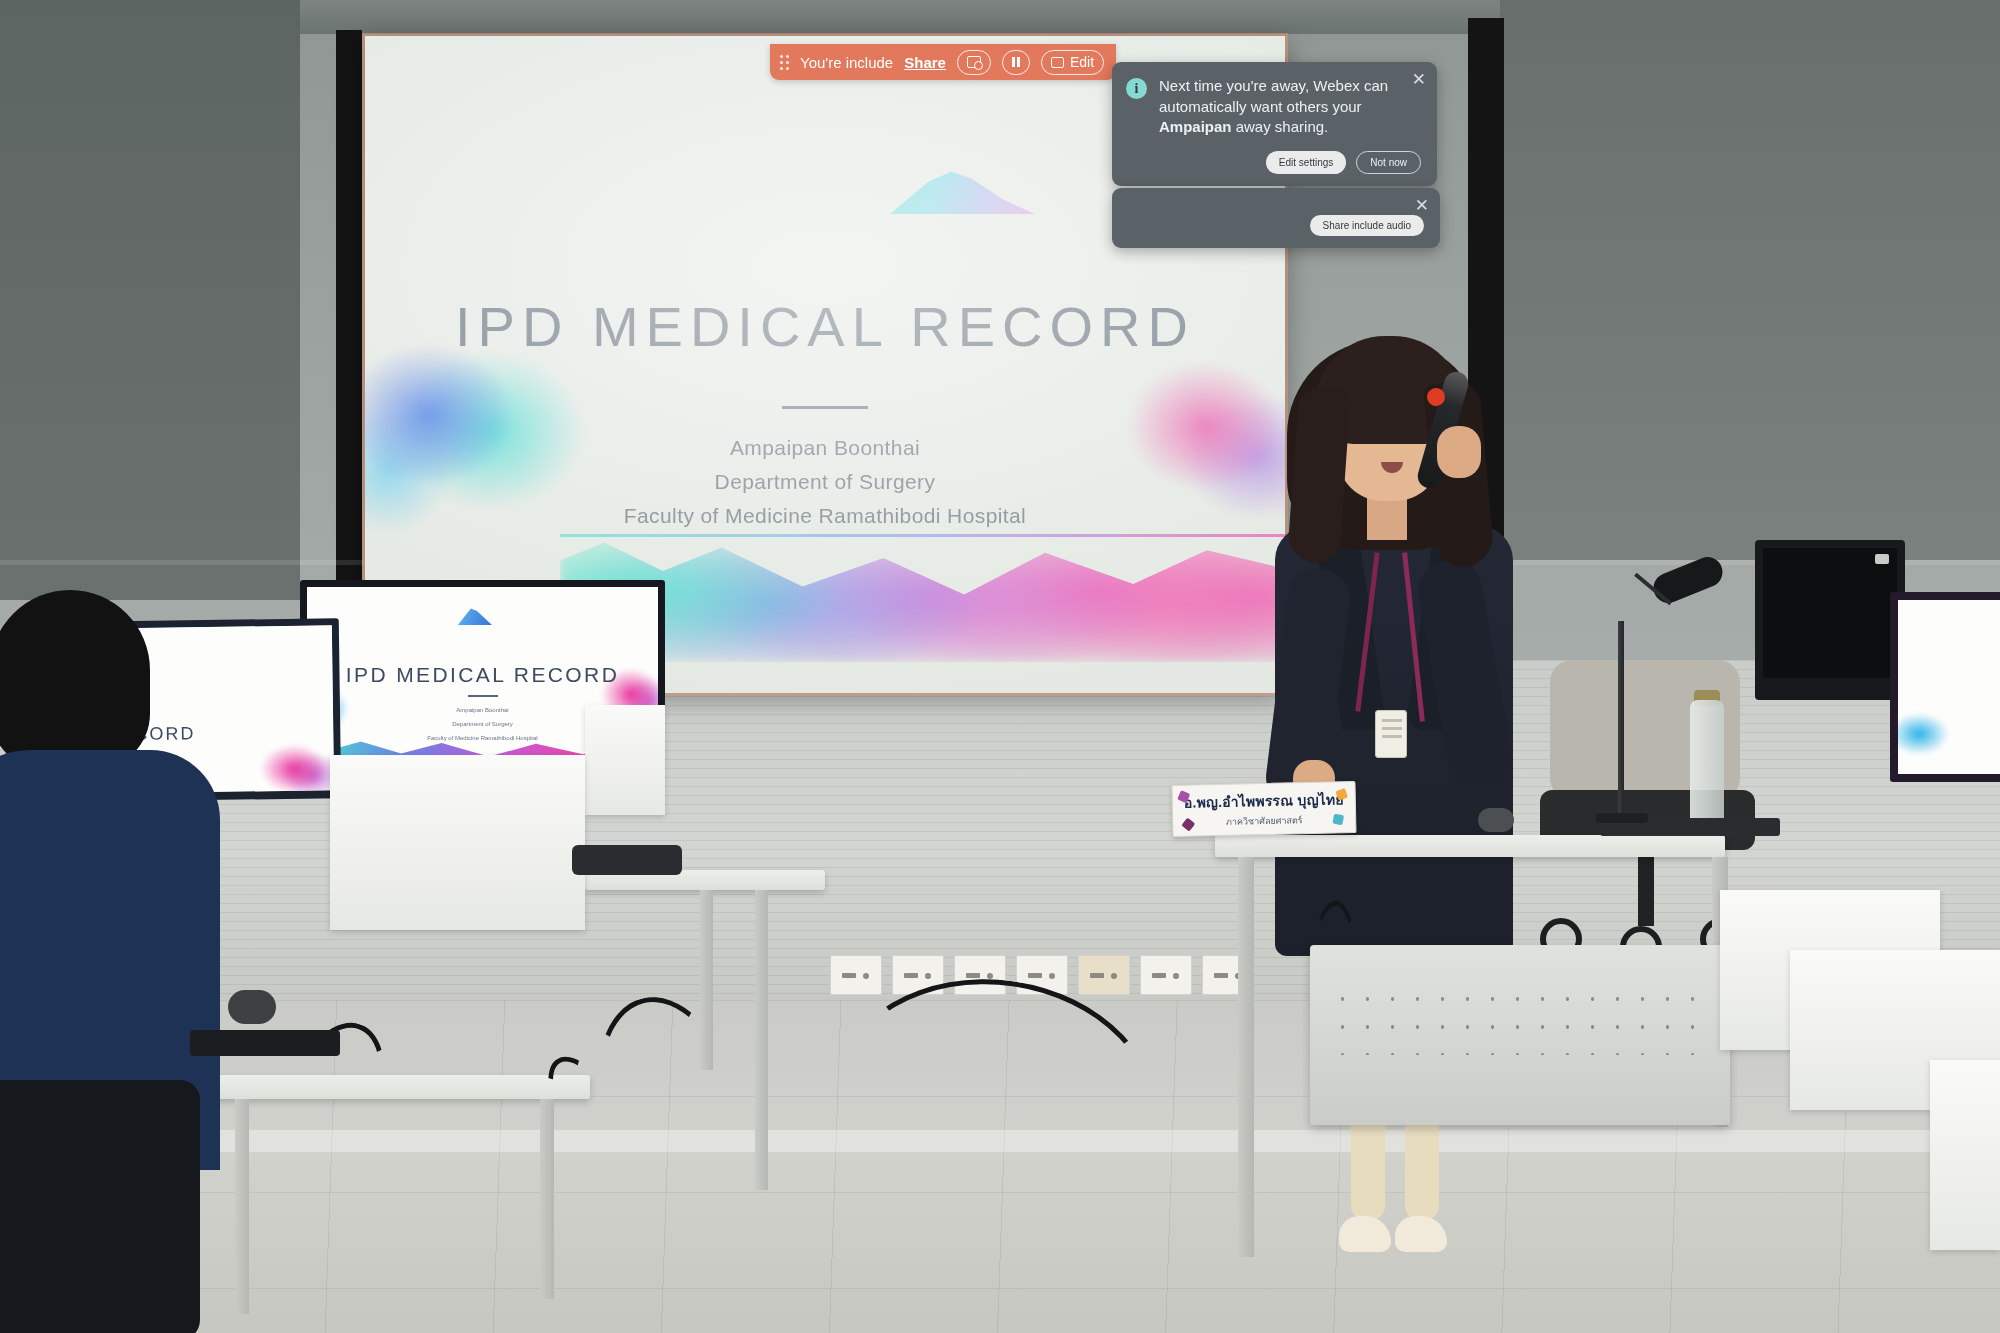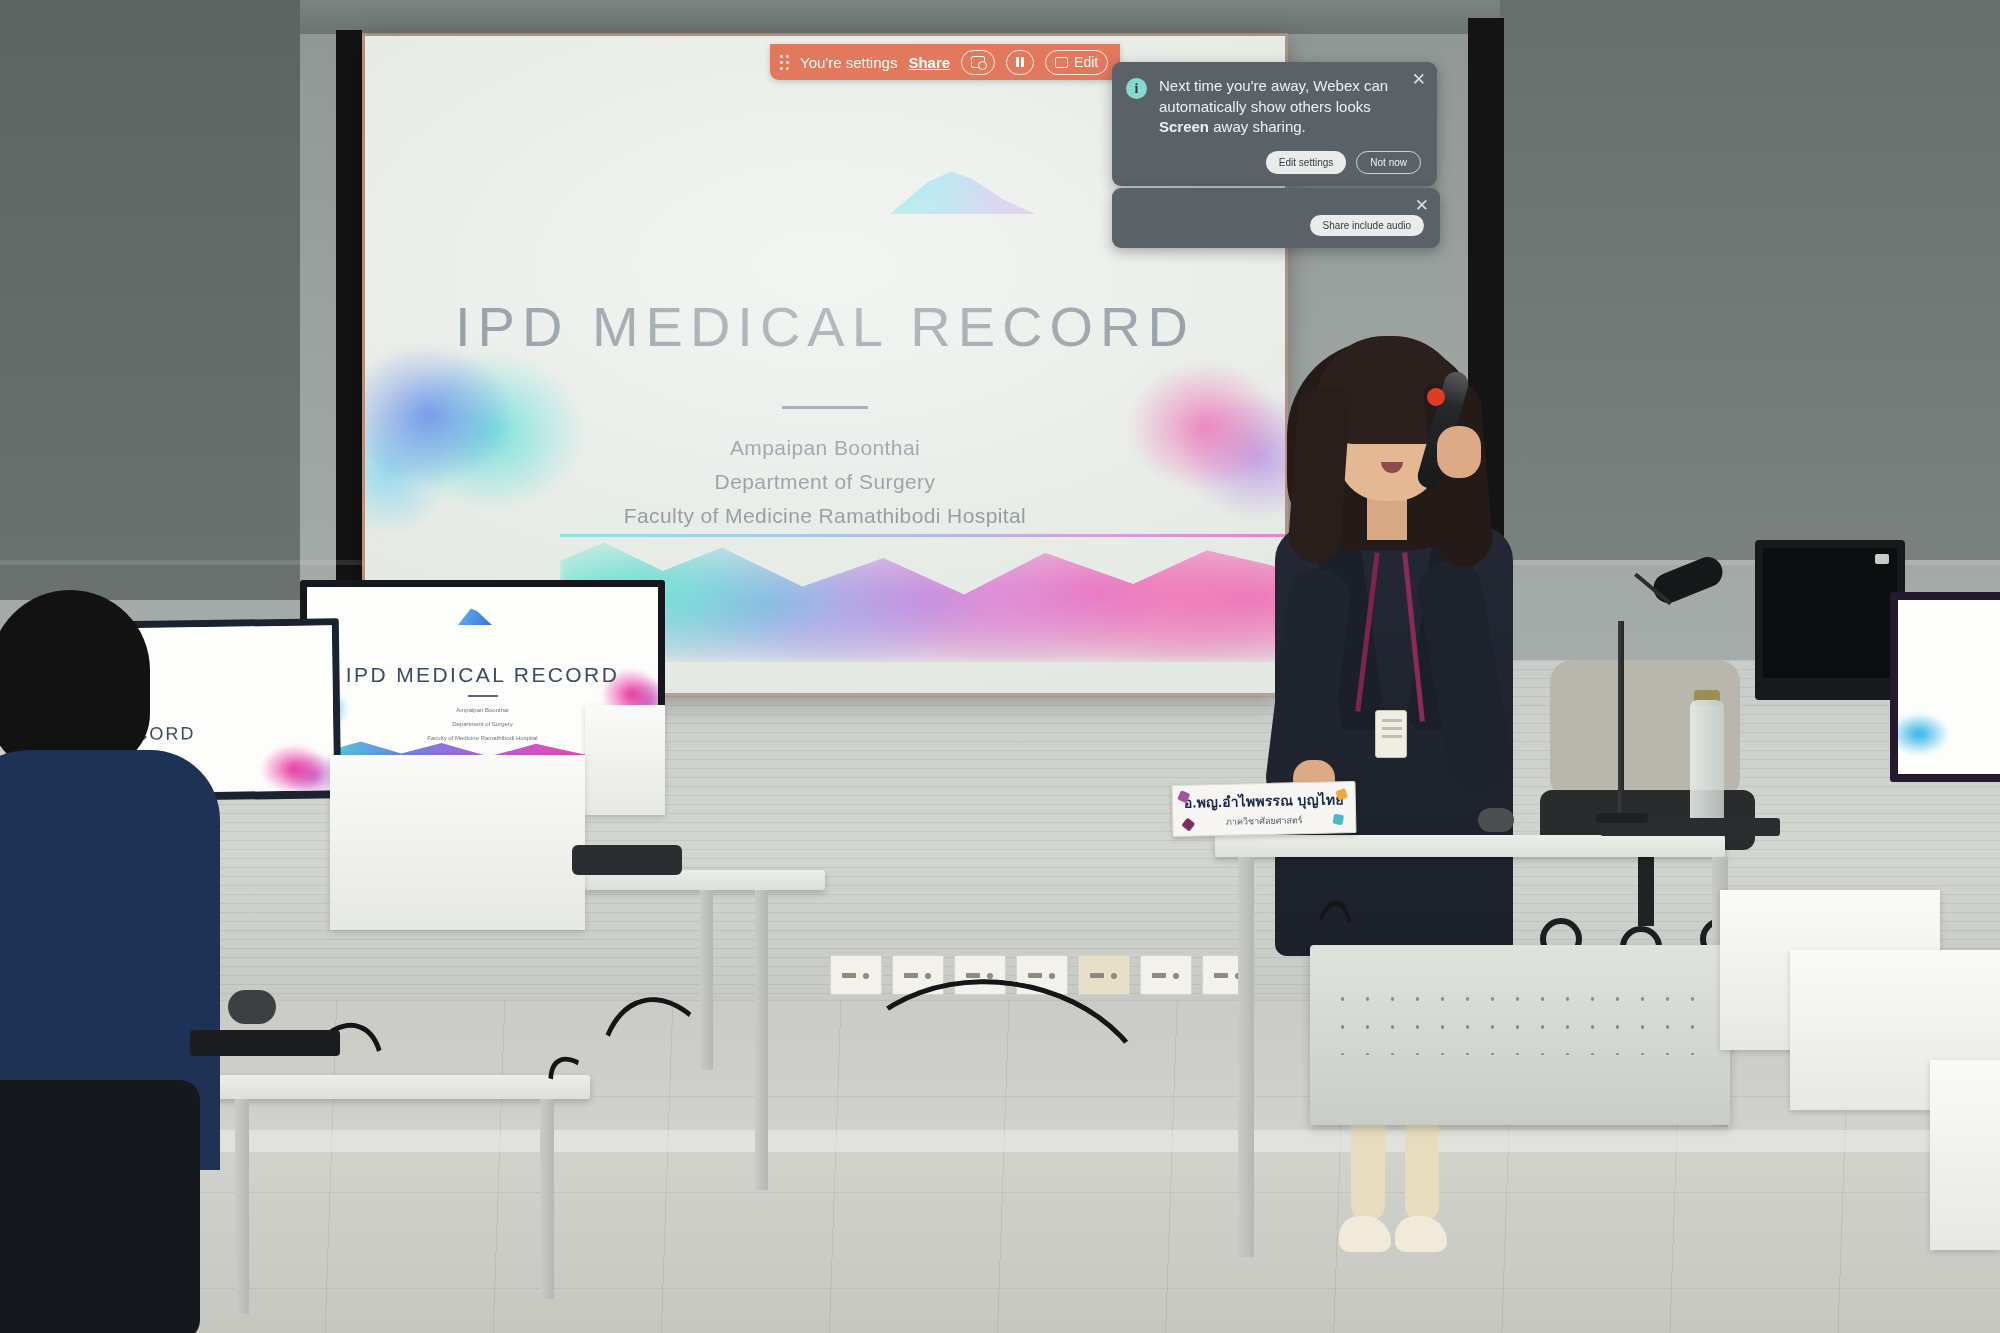--- a/index.html
+++ b/index.html
@@ -479,21 +479,21 @@
 
   <div id="share-bar">
     <span class="grip">
         <i></i>
         <i></i>
         <i></i>
         <i></i>
         <i></i>
         <i></i>
       </span>
-    <span class="share-label">You're settings</span>
+    <span class="share-label">You're include</span>
     <span class="share-target">Share</span>
     <span class="pillbtn">
       <span class="icon-annot"></span>
     </span>
     <span class="pillbtn">
       <span class="icon-pause">
           <i></i>
           <i></i>
         </span>
     </span>
@@ -502,21 +502,21 @@
       <span>Edit</span>
     </span>
   </div>
 
   <div class="toast" id="toast-away">
     <span class="toast-close">✕</span>
     <div class="toast-row">
       <span class="toast-icon">
         <span class="ico-info">i</span>
       </span>
-      <span class="toast-text"><span>Next time you're away, Webex can automatically show others looks </span><b>Screen</b><span> away sharing.</span></span>
+      <span class="toast-text"><span>Next time you're away, Webex can automatically want others your </span><b>Ampaipan</b><span> away sharing.</span></span>
     </div>
     <div class="toast-actions">
       <button class="toast-btn">Edit settings</button>
       <button class="toast-btn ghost">Not now</button>
     </div>
   </div>
 
   <div class="toast" id="toast-audio">
     <span class="toast-close">✕</span>
     <div class="toast-actions">

